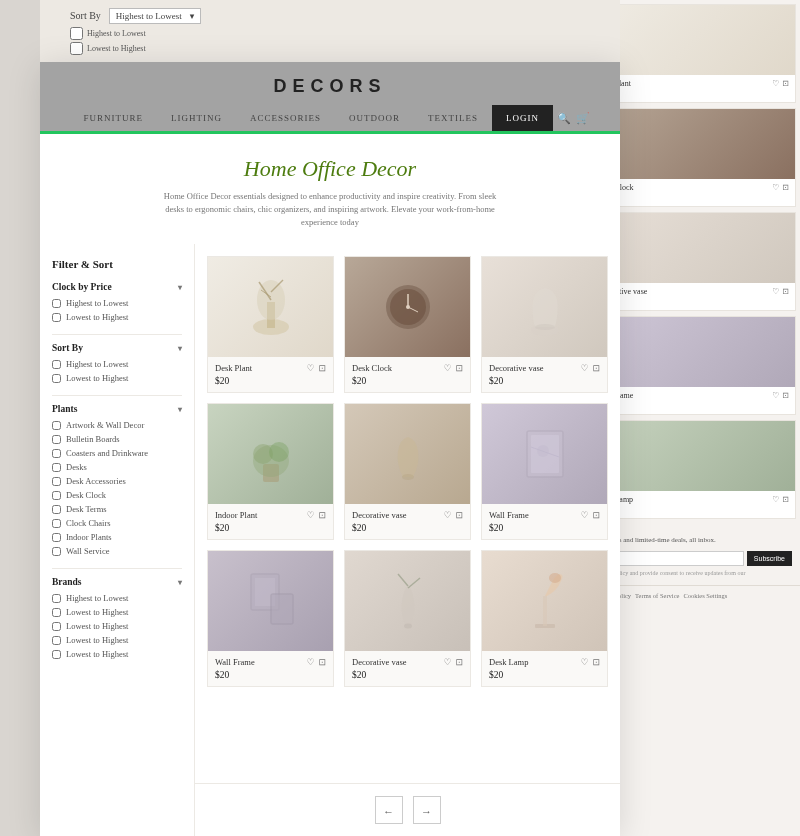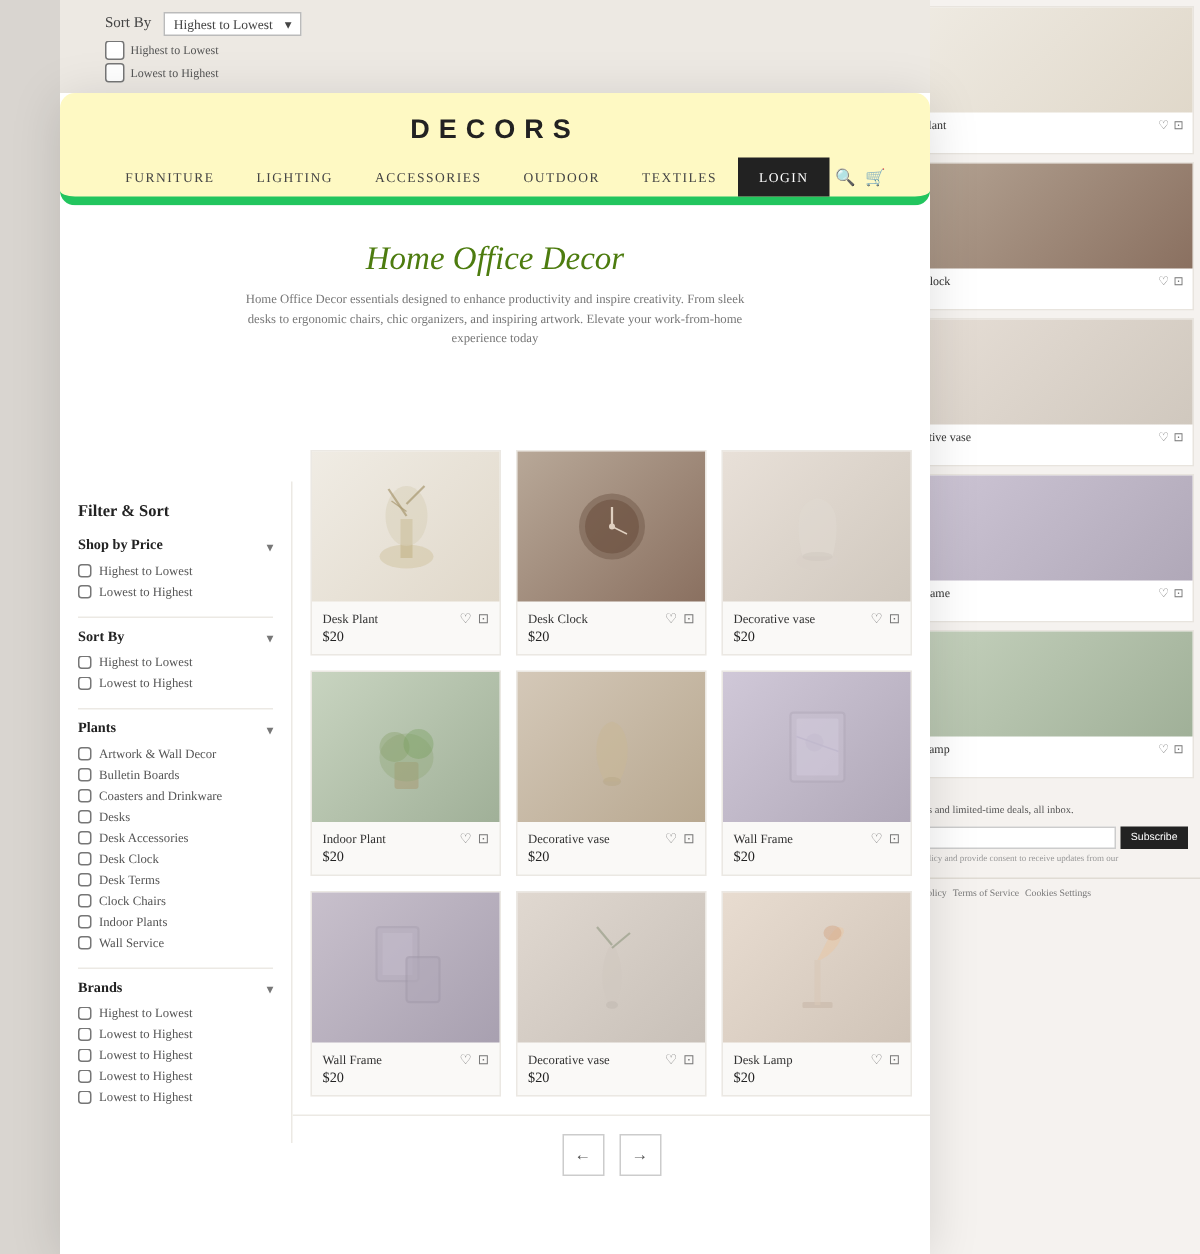--- a/index.html
+++ b/index.html
@@ -52,24 +52,23 @@
       background: #ede9e3;
       z-index: 8;
       display: flex;
       align-items: center;
       padding: 0 16px;
       gap: 10px;
     }
 
     
     .header {
-      background: #fef9c3;
-      border-bottom: 6px solid #22c55e;
+      background: #a3a3a3;
+      border-bottom: 3px solid #22c55e;
       padding: 0;
-      border-radius: 10px;
     }
 
     .header-logo {
       text-align: center;
       padding: 14px 0 8px;
       letter-spacing: 6px;
       font-size: 18px;
       font-weight: 700;
       color: #222;
       font-family: sans-serif;
@@ -125,21 +124,20 @@
       line-height: 1.5;
       max-width: 340px;
       margin: 0 auto;
     }
 
     
     .content-area {
       display: flex;
       flex: 1;
       overflow: hidden;
-      align-items: center;
     }
 
     
     .sidebar {
       width: 155px;
       min-width: 155px;
       border-right: 1px solid #ece9e4;
       padding: 14px 12px;
       overflow-y: auto;
       font-size: 9px;
@@ -571,21 +569,21 @@
     <p class="hero-desc">Home Office Decor essentials designed to enhance productivity and inspire creativity. From sleek desks to ergonomic chairs, chic organizers, and inspiring artwork. Elevate your work-from-home experience today</p>
   </div>
 
   <div class="content-area">
 
     <div class="sidebar">
       <div class="sidebar-title">Filter &amp; Sort</div>
 
       <div class="filter-section">
         <div class="filter-header">
-          <span>Shop by Price</span>
+          <span>Clock by Price</span>
           <span class="chevron">▾</span>
         </div>
         <div class="filter-options">
           <label class="filter-option">
             <input type="checkbox" style="">
             <span>Highest to Lowest</span>
           </label>
           <label class="filter-option">
             <input type="checkbox" style="">
             <span>Lowest to Highest</span>

